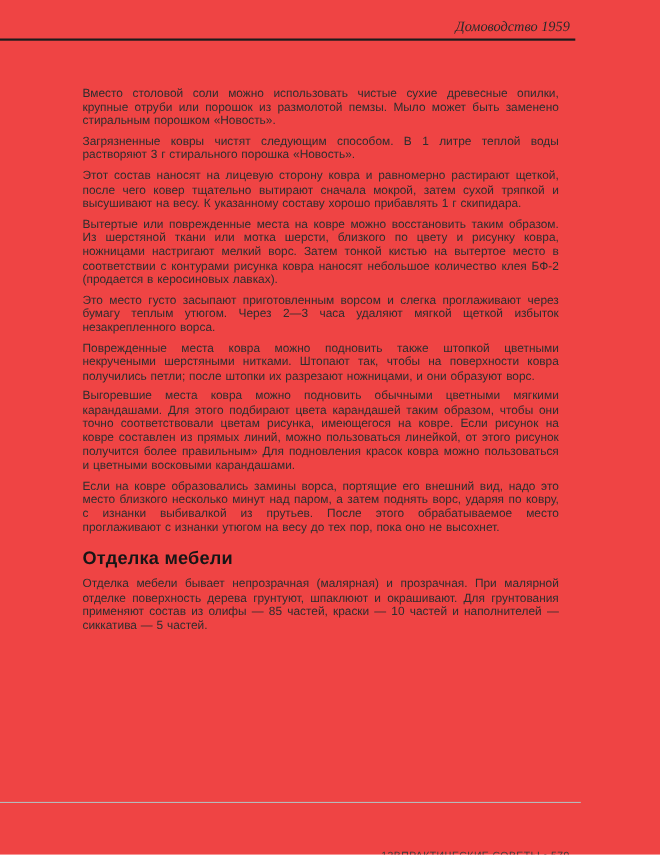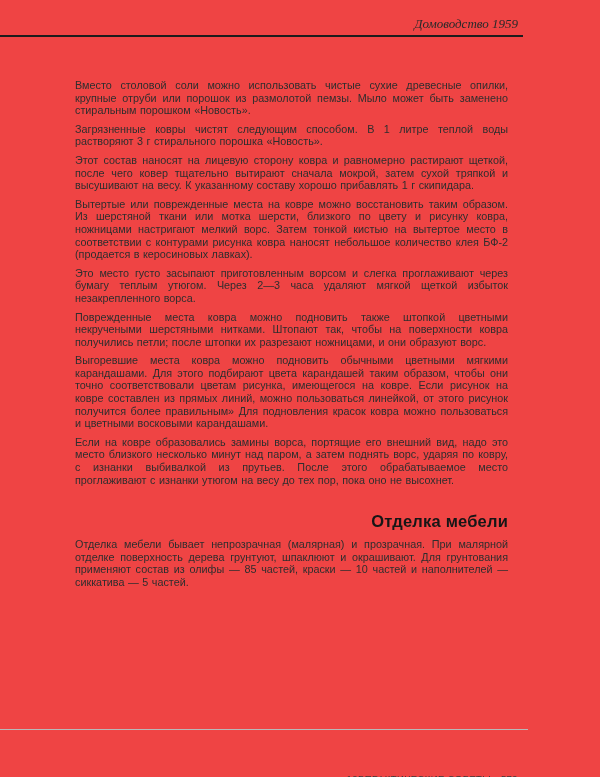--- a/index.html
+++ b/index.html
@@ -43,26 +43,25 @@
   }
   .content p.body-par {
     margin: 0 0 6px 0;
     font-size: 10.8px;
     line-height: 12.6px;
     text-align: justify;
     color: #2e2e2e;
     word-spacing: 0.5px;
   }
   .section-heading {
-    margin: 26px 0 7px 0;
+    margin: 13px 0 7px 0;
     font-size: 16.5px;
     font-weight: bold;
     color: #161616;
     letter-spacing: 0.2px;
-    text-align: right;
   }
   
   .footer-rule {
     position: absolute;
     top: 729px;
     left: 0;
     width: 528px;
     height: 1px;
     background: #b8b8b8;
   }

